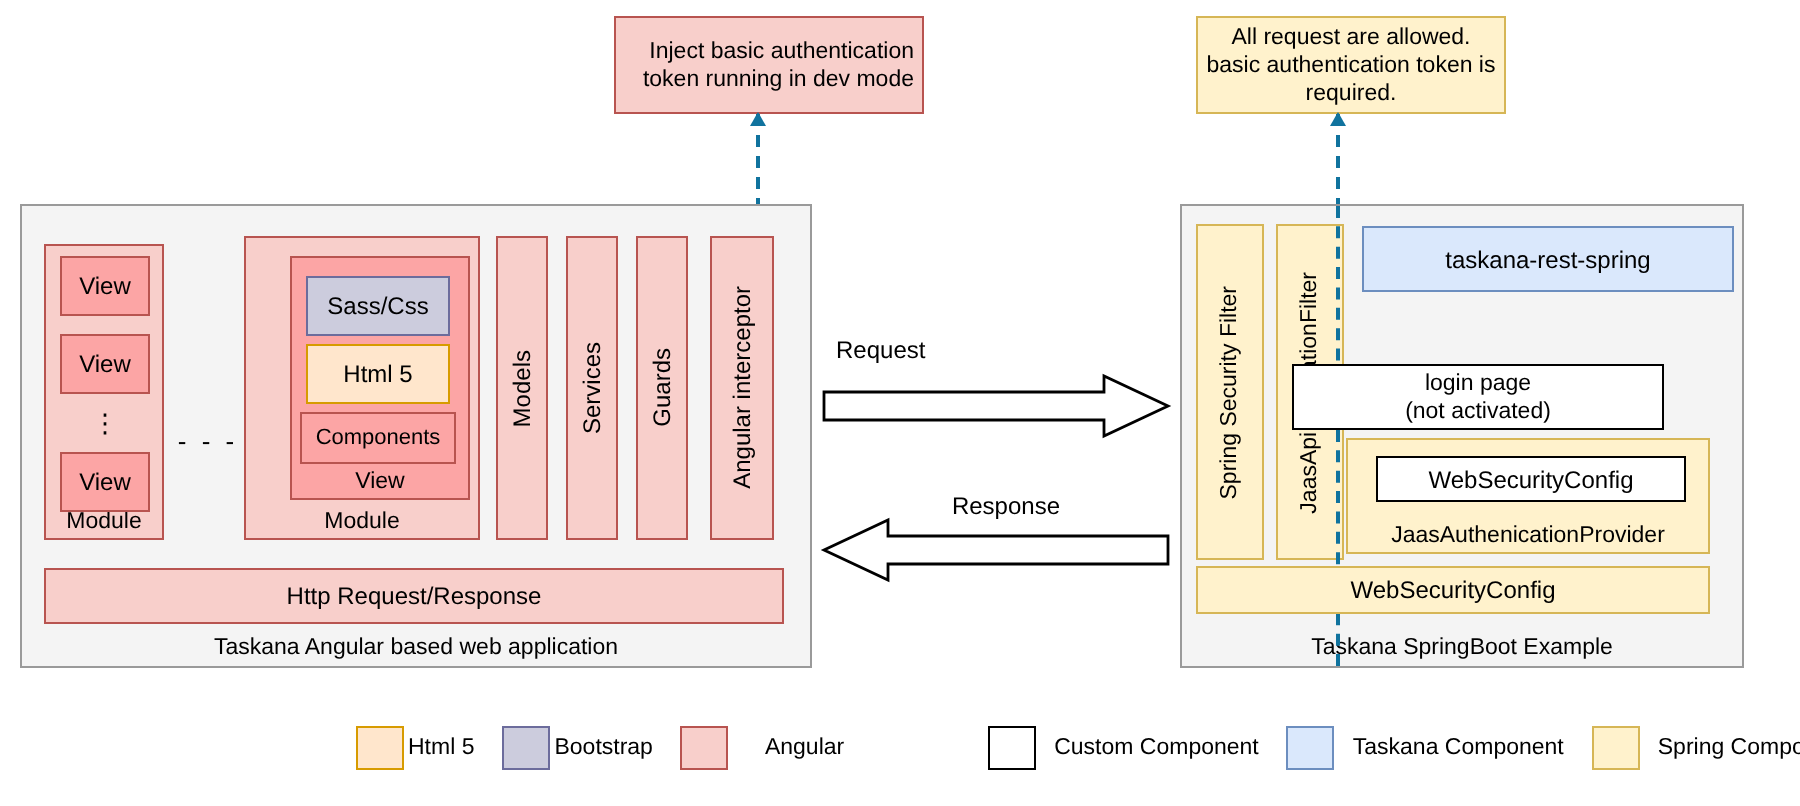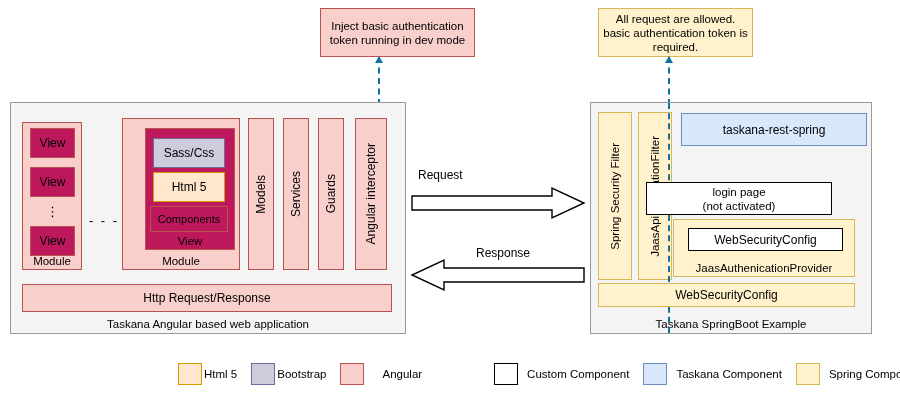--- a/index.html
+++ b/index.html
@@ -4,21 +4,21 @@
 <style>
   html,body{margin:0;padding:0;background:#ffffff;}
   body{width:900px;height:403px;position:relative;overflow:hidden;
        font-family:"Liberation Sans", sans-serif;color:#000;}
   .abs{position:absolute;box-sizing:border-box;}
   .ctr{display:flex;align-items:center;justify-content:center;text-align:center;}
 
   
   .panel{background:#f4f4f4;border:1px solid #9a9a9a;}
   .angular{background:#f8cfcb;border:1px solid #b85450;}
-  .angular-lt{background:#be185d;border:1px solid #b85450;}
+  .angular-lt{background:#fca5a5;border:1px solid #b85450;}
   .html5{background:#ffe6cc;border:1px solid #d79b00;}
   .bootstrap{background:#ccccdd;border:1px solid #6c6c9c;}
   .spring{background:#fff2cc;border:1px solid #d6b656;}
   .taskana{background:#dae8fc;border:1px solid #6c8ebf;}
   .custom{background:#ffffff;border:1px solid #000000;}
   .note-red{background:#f8cfcb;border:1px solid #b85450;}
   .note-yellow{background:#fff2cc;border:1px solid #d6b656;}
 
   .vert{writing-mode:vertical-rl;transform:rotate(180deg);}
   .t12{font-size:12px;}
@@ -35,21 +35,21 @@
 
   .legend-sw{width:22px;height:20px;}
   .legend-tx{font-size:11.5px;white-space:nowrap;}
 
   .dots{letter-spacing:2px;font-size:13px;color:#000;}
   .vdots{font-size:13px;line-height:5px;}
 </style>
 </head>
 <body>
 
-<div class="abs note-red ctr" style="left:320px;top:8px;width:155px;height:49px;">
+<div class="abs note-red ctr" style="left:307px;top:8px;width:155px;height:49px;text-align:right;">
   <div class="t115" style="line-height:14px;padding:0 4px;">Inject basic authentication token running in dev mode</div>
 </div>
 <div class="dashline" style="left:378px;top:57px;height:48px;"></div>
 <div class="dashhead" style="left:375px;top:56px;"></div>
 
 <div class="abs note-yellow ctr" style="left:598px;top:8px;width:155px;height:49px;">
   <div class="t115" style="line-height:14px;padding:0 4px;">All request are allowed. basic authentication token is required.</div>
 </div>
 <div class="dashline" style="left:668px;top:57px;height:48px;"></div>
 <div class="dashhead" style="left:665px;top:56px;"></div>

